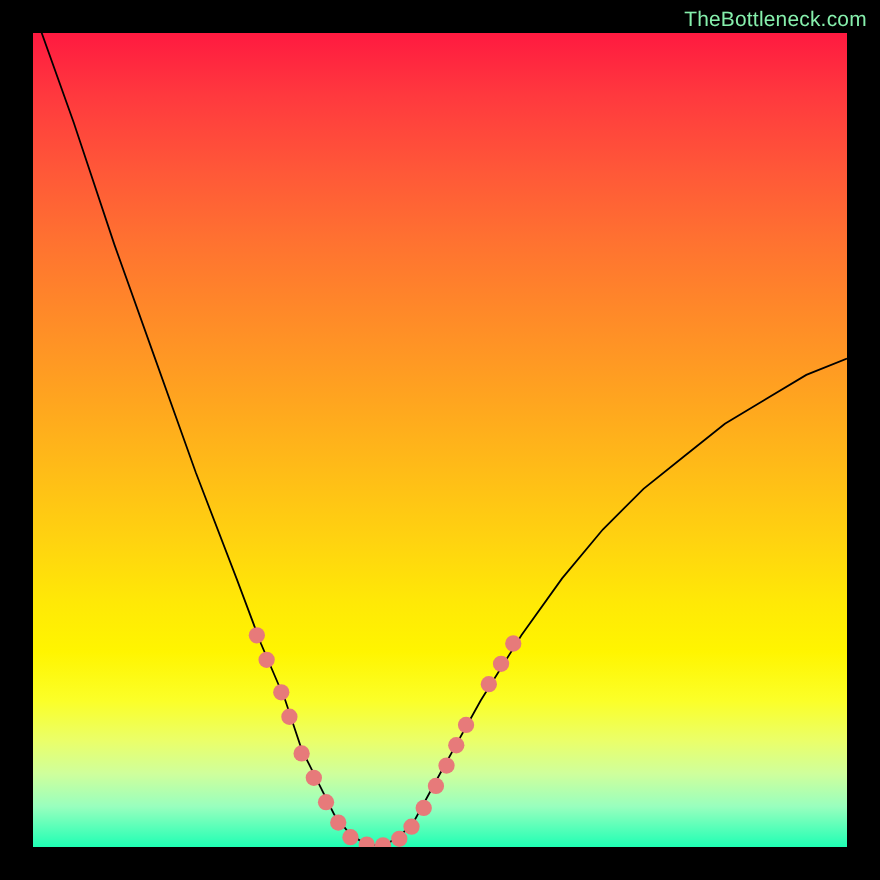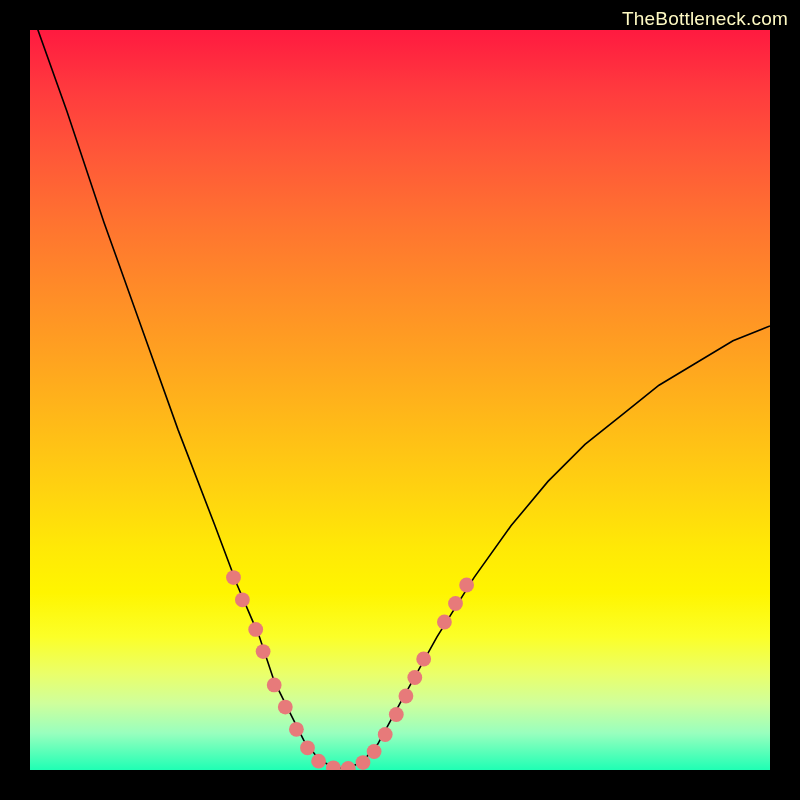--- a/index.html
+++ b/index.html
@@ -8,21 +8,21 @@
     height: 800px;
     background: #000;
     position: relative;
     overflow: hidden;
     font-family: Arial, Helvetica, sans-serif;
   }
   .watermark {
     position: absolute;
     top: 8px;
     right: 12px;
-    color: #fef9c3;
+    color: #86efac;
     font-size: 19px;
     font-weight: 500;
     z-index: 50;
     letter-spacing: 0.2px;
   }
   .plot-frame {
     position: absolute;
     top: 30px;
     left: 30px;
     width: 740px;

